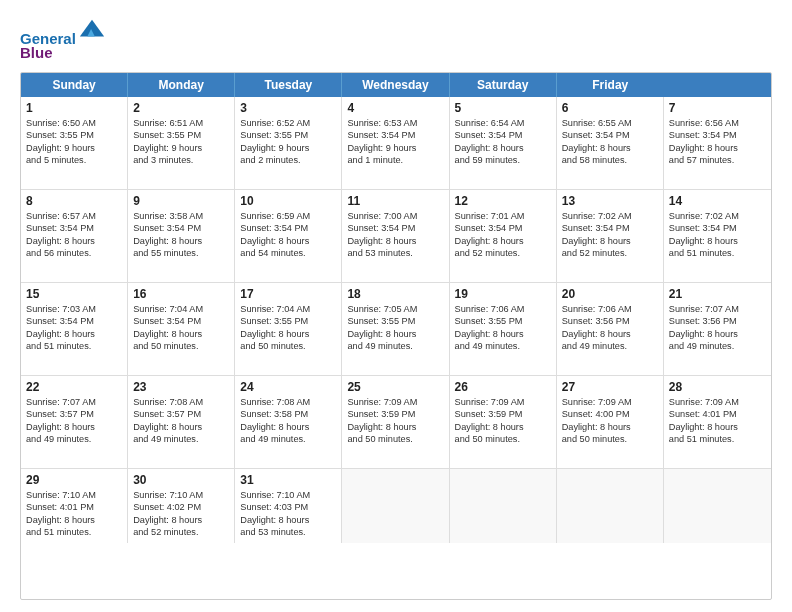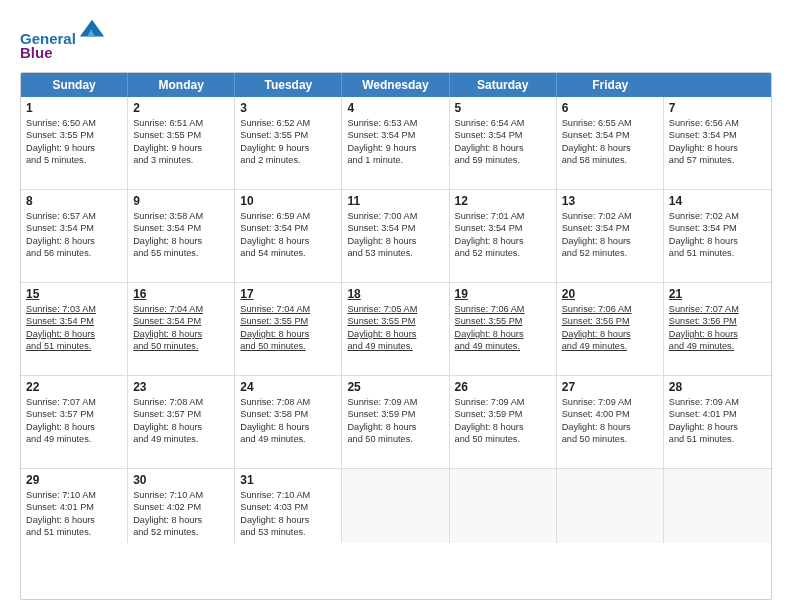--- a/index.html
+++ b/index.html
@@ -106,21 +106,21 @@
       margin-bottom: 2px;
     }
     .cell-line {
       display: block;
       line-height: 1.35;
       font-size: 9.2px;
     }
     
     .row-1 .cal-cell { height: 92px; }
     .row-2 .cal-cell { height: 92px; }
-    .row-3 .cal-cell { height: 92px; text-decoration: underline; }
+    .row-3 .cal-cell { height: 92px; }
     .row-4 .cal-cell { height: 92px; }
     .row-5 .cal-cell { height: 74px; }
   </style>
 </head>
 <body>
 
 <div class="page">
   <div class="header">
     <div class="logo">
       <div>

